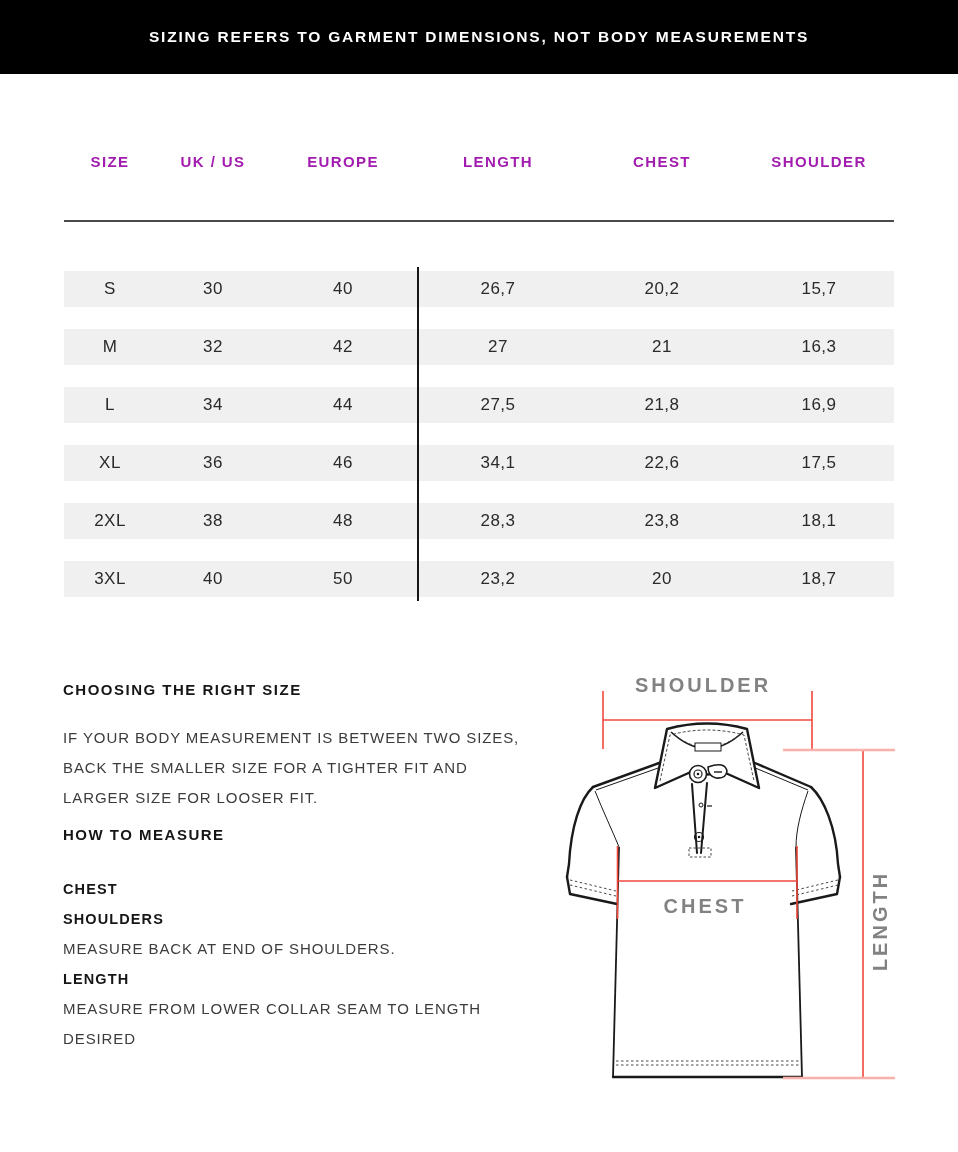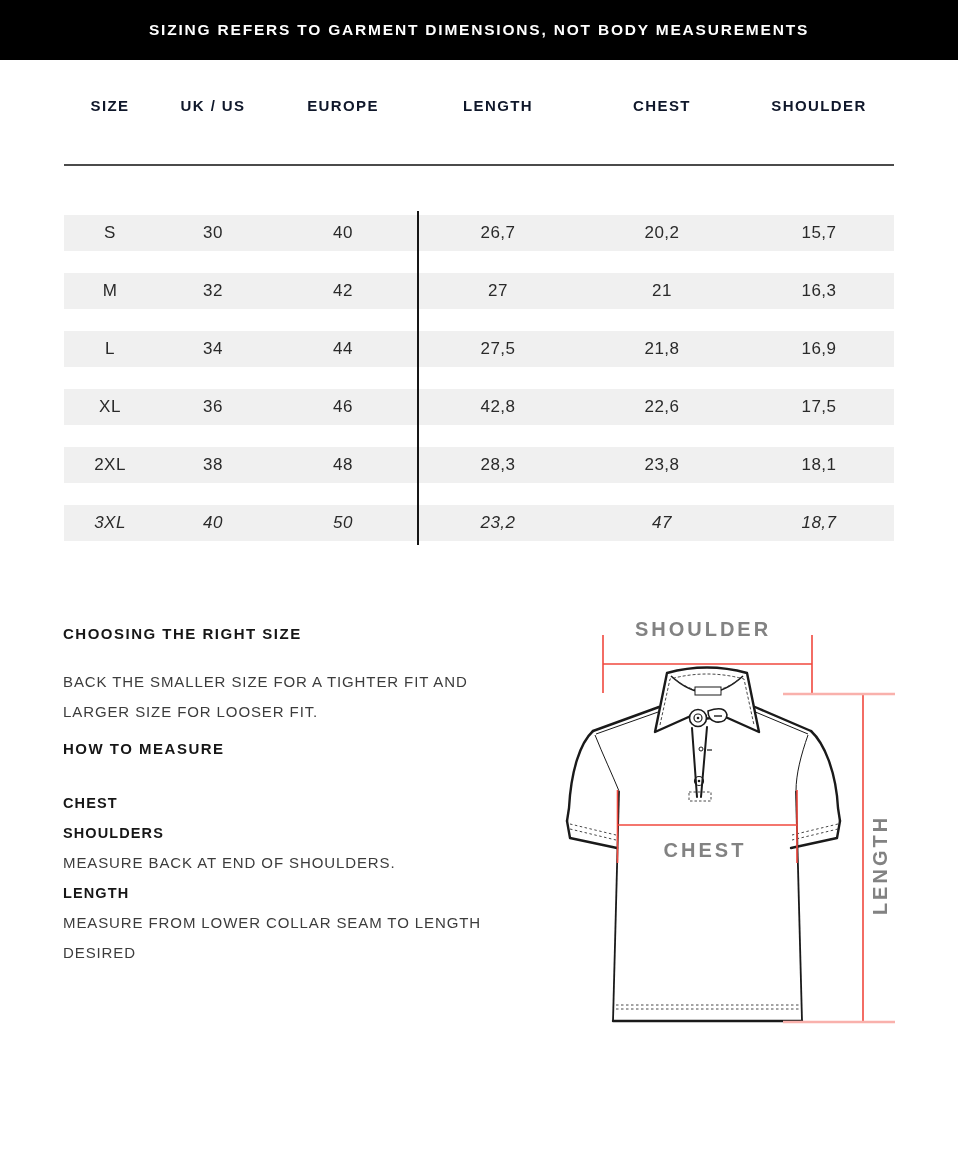--- a/index.html
+++ b/index.html
@@ -3,46 +3,46 @@
 <meta charset="utf-8">
 <style>
   html,body { margin:0; padding:0; }
   body {
     width:958px; height:1152px; background:#ffffff; overflow:hidden;
     font-family:"Liberation Sans", sans-serif; color:#1f1f1f;
     position:relative;
   }
   
   .banner {
-    height:60px; background:#000000;
+    height:74px; background:#000000;
     display:flex; align-items:center; justify-content:center;
   }
   .banner span {
     color:#ffffff; font-size:15.5px; font-weight:bold; letter-spacing:1.8px;
     white-space:nowrap;
   }
   
   .table-wrap { margin:0 64px; }
   .grid6 {
     display:grid;
     grid-template-columns:92px 114px 146px 164px 164px 150px;
     text-align:center;
   }
   .thead {
-    padding-top:36px;
-    font-weight:bold; font-size:15px; letter-spacing:1.4px; color:#0f172a;
+    padding-top:78px;
+    font-weight:bold; font-size:15px; letter-spacing:1.4px; color:#a21caf;
     line-height:19px;
   }
   .rule { margin-top:49px; height:2px; background:#4b4b4b; }
   .tbody { margin-top:49px; position:relative; }
   .trow {
     height:36px; margin-bottom:22px; background:#f0f0f0;
     align-items:center; font-size:17px; letter-spacing:0.5px; color:#2a2a2a;
   }
-  .trow:last-child { margin-bottom:0;font-style:italic; }
+  .trow:last-child { margin-bottom:0; }
   .divider {
     position:absolute; left:353px; top:-4px; height:334px; width:1.5px;
     background:#161616;
   }
   
   .bottom { position:relative; margin-top:77px; height:470px; }
   .text-col { position:absolute; left:63px; top:6px; width:480px; }
   .sec-heading {
     font-size:15px; font-weight:bold; letter-spacing:1.5px; color:#161616;
     line-height:19px;
@@ -105,47 +105,48 @@
       <div>34</div>
       <div>44</div>
       <div>27,5</div>
       <div>21,8</div>
       <div>16,9</div>
     </div>
     <div class="grid6 trow">
       <div>XL</div>
       <div>36</div>
       <div>46</div>
-      <div>42,8</div>
+      <div>34,1</div>
       <div>22,6</div>
       <div>17,5</div>
     </div>
     <div class="grid6 trow">
       <div>2XL</div>
       <div>38</div>
       <div>48</div>
       <div>28,3</div>
       <div>23,8</div>
       <div>18,1</div>
     </div>
     <div class="grid6 trow">
       <div>3XL</div>
       <div>40</div>
       <div>50</div>
       <div>23,2</div>
-      <div>47</div>
+      <div>20</div>
       <div>18,7</div>
     </div>
   </div>
 </div>
 
 <div class="bottom">
   <div class="text-col">
     <div class="sec-heading">CHOOSING THE RIGHT SIZE</div>
     <div class="para">
+      <div>IF YOUR BODY MEASUREMENT IS BETWEEN TWO SIZES,</div>
       <div>BACK THE SMALLER SIZE FOR A TIGHTER FIT AND</div>
       <div>LARGER SIZE FOR LOOSER FIT.</div>
     </div>
     <div class="sec-heading h2b">HOW TO MEASURE</div>
     <div class="items">
       <div class="item-label">CHEST</div>
       <div class="item-label">SHOULDERS</div>
       <div class="item-text">MEASURE BACK AT END OF SHOULDERS.</div>
       <div class="item-label">LENGTH</div>
       <div class="item-text">MEASURE FROM LOWER COLLAR SEAM TO LENGTH</div>

